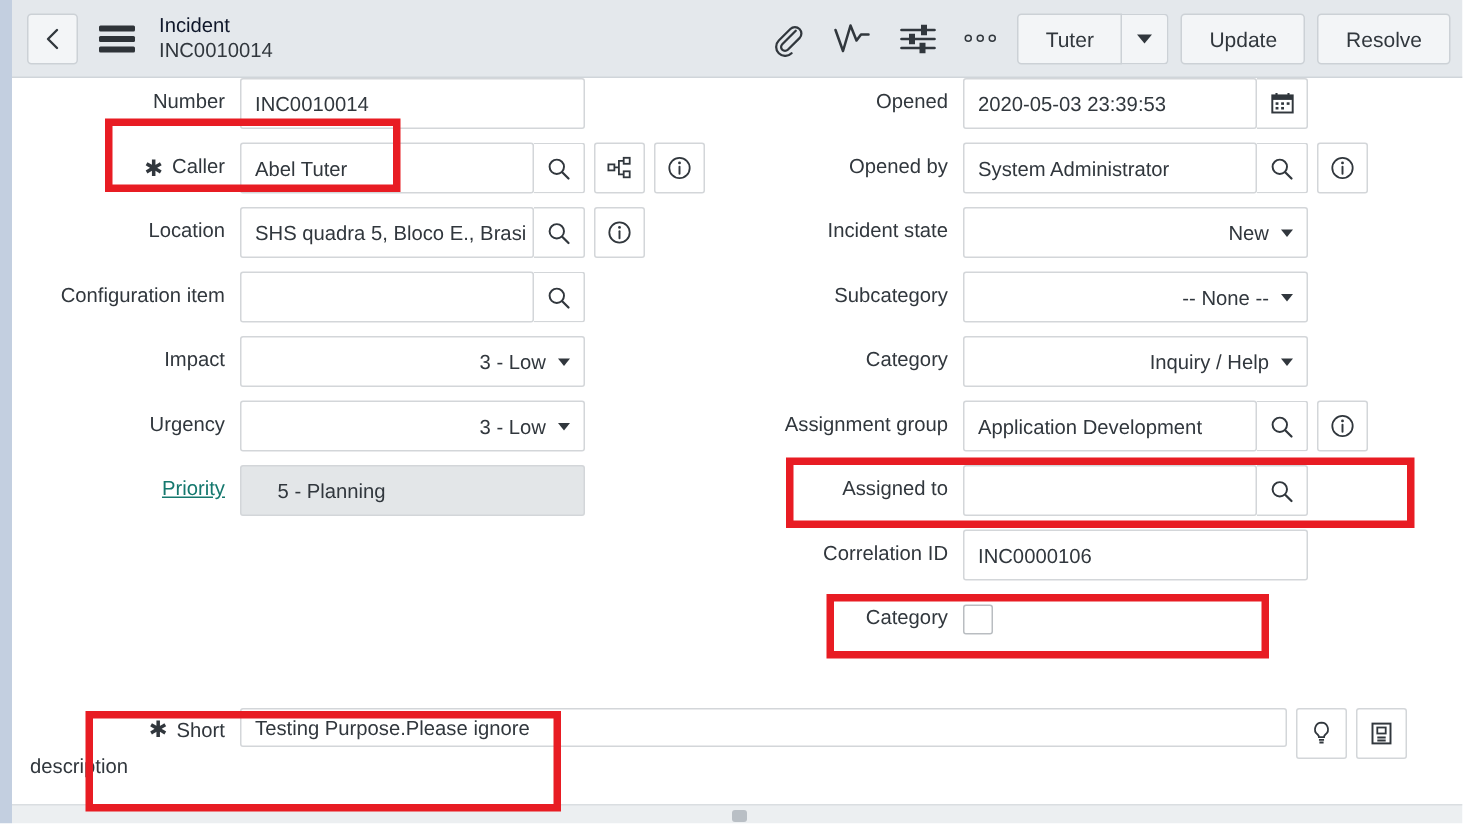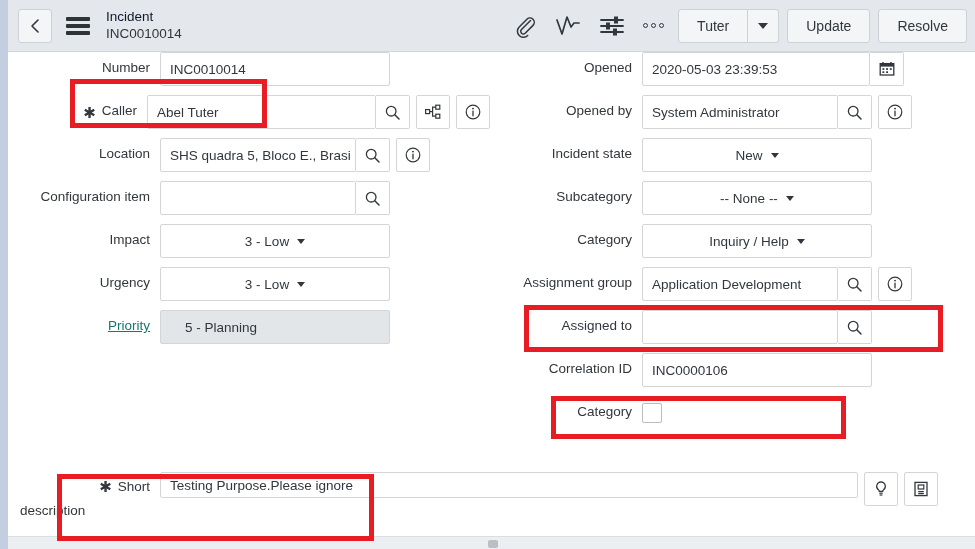--- a/index.html
+++ b/index.html
@@ -79,21 +79,21 @@
     height: 34px; border: 1px solid #d3d6d9; background: #fff;
     font-size: 13.5px; color: #31373d; padding: 0 9px;
     display: flex; align-items: center; border-radius: 2px;
     overflow: hidden; white-space: nowrap;
     font-family: "Liberation Sans", sans-serif;
   }
   .inp.ro { background: #e3e6e8; }
   .sel {
     height: 34px; border: 1px solid #d3d6d9; background: #fff;
     font-size: 13.5px; color: #31373d; padding: 0 9px; border-radius: 2px;
-    display: flex; align-items: center; justify-content: center;
+    display: flex; align-items: center; justify-content: flex-end;
   }
   .sel .arrow { width: 0; height: 0; border-left: 4px solid transparent; border-right: 4px solid transparent; border-top: 5px solid #31373d; margin-left: 8px; }
 
   .sqbtn {
     width: 34px; height: 34px; border: 1px solid #d3d6d9; background: #fff;
     display: flex; align-items: center; justify-content: center; border-radius: 2px;
     cursor: pointer;
   }
   .sqbtn.attached { border-left: 0; border-radius: 0 2px 2px 0; }
   .gap6 { margin-left: 6px; }
@@ -199,21 +199,21 @@
           <div class="ctl">
             <div class="inp" style="width: 230px;">INC0010014</div>
           </div>
         </div>
         <div class="row">
           <div class="lbl lbl-l">
             <span class="req">✱</span>
             <span>Caller</span>
           </div>
           <div class="ctl">
-            <div class="inp" style="width: 229px;">Abel Tuter</div>
+            <div class="inp" style="width: 196px;">Abel Tuter</div>
             <div class="sqbtn attached">
               <svg width="17" height="17" viewBox="0 0 17 17">
                 <circle cx="7.2" cy="7.2" r="4.8" fill="none" stroke="#31373d" stroke-width="1.3"></circle>
                 <line x1="10.8" y1="10.8" x2="15" y2="15" stroke="#31373d" stroke-width="1.5" stroke-linecap="round"></line>
               </svg>
             </div>
             <div class="sqbtn gap6">
               <svg width="18" height="18" viewBox="0 0 18 18">
                 <rect x="1.6" y="6.6" width="4" height="4" fill="none" stroke="#31373d" stroke-width="1.2"></rect>
                 <rect x="11.8" y="2.2" width="4" height="4" fill="none" stroke="#31373d" stroke-width="1.2"></rect>
@@ -295,21 +295,21 @@
             <div class="inp ro" style="width: 230px; padding-left: 24px;">5 - Planning</div>
           </div>
         </div>
       </div>
     <div class="col col-right" id="col-right">
         <div class="row">
           <div class="lbl lbl-r">
             <span>Opened</span>
           </div>
           <div class="ctl">
-            <div class="inp" style="width: 228px;">2020-05-03 23:39:53</div>
+            <div class="inp" style="width: 196px;">2020-05-03 23:39:53</div>
             <div class="sqbtn attached">
               <svg width="18" height="18" viewBox="0 0 18 18">
                 <rect x="2.2" y="3.6" width="13.6" height="11.4" fill="none" stroke="#31373d" stroke-width="1.3"></rect>
                 <rect x="2.2" y="3.6" width="13.6" height="3" fill="#31373d"></rect>
                 <line x1="5" y1="2" x2="5" y2="4.4" stroke="#31373d" stroke-width="1.4"></line>
                 <line x1="13" y1="2" x2="13" y2="4.4" stroke="#31373d" stroke-width="1.4"></line>
                 <rect x="4.4" y="8.2" width="1.9" height="1.7" fill="#31373d"></rect>
                 <rect x="8.1" y="8.2" width="1.9" height="1.7" fill="#31373d"></rect>
                 <rect x="11.8" y="8.2" width="1.9" height="1.7" fill="#31373d"></rect>
                 <rect x="4.4" y="11.3" width="1.9" height="1.7" fill="#31373d"></rect>

